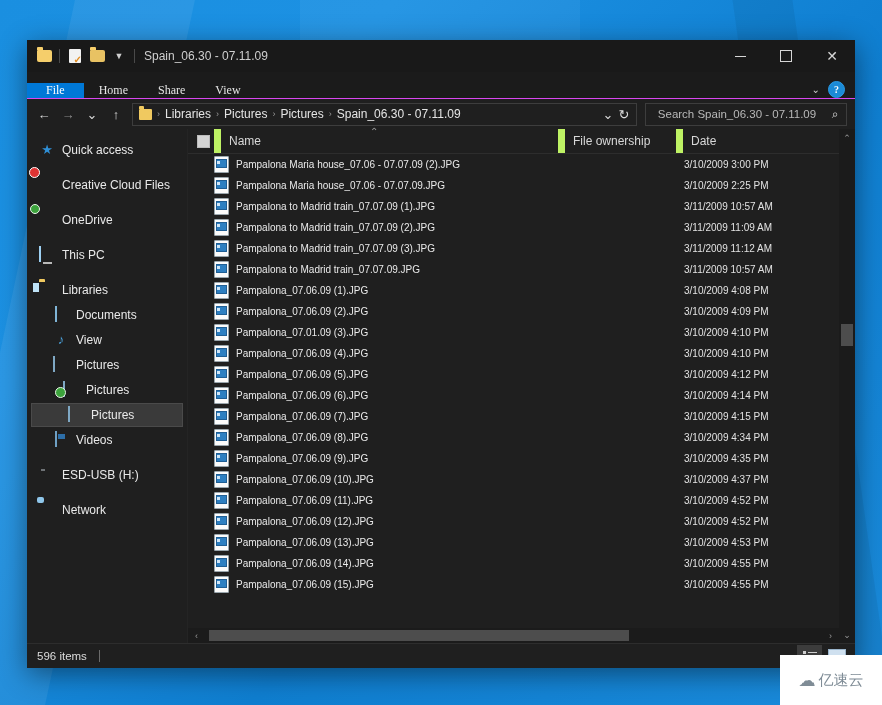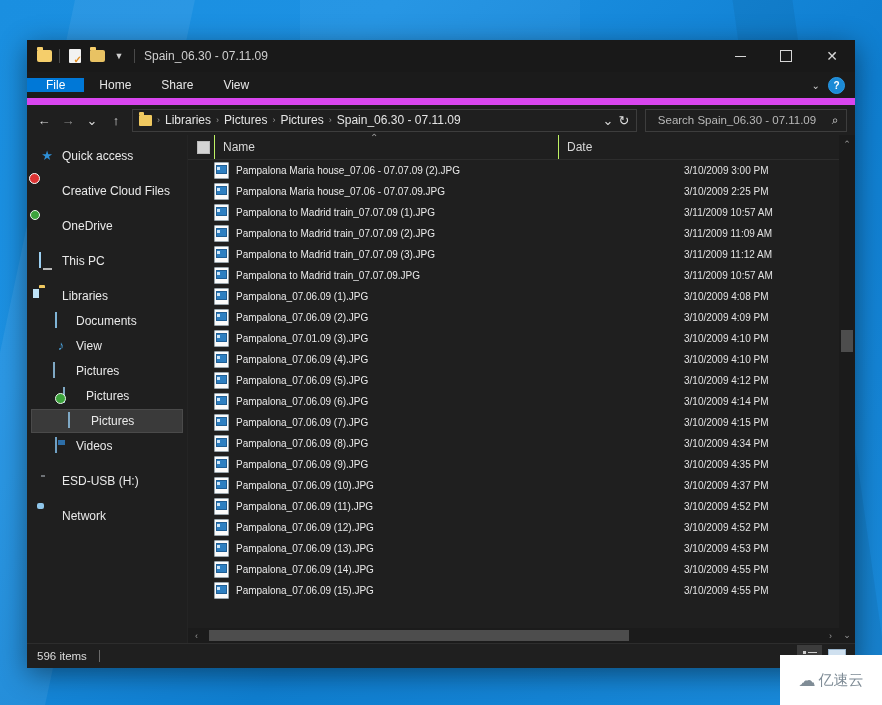--- a/index.html
+++ b/index.html
@@ -63,22 +63,22 @@
   .wbtn {
     width: 46px; height: 32px; display:flex; align-items:center; justify-content:center;
     color: #d6d6d6;
   }
   .min-glyph { width:11px; height:1px; background:#d6d6d6; display:block; }
   .max-glyph { width:10px; height:10px; border:1px solid #d6d6d6; display:block; }
   .close-glyph { font-size:14px; line-height:1; }
 
   
   .ribbon {
-    height: 26px; background: #1b1b1b; display:flex; align-items:center;
-    flex: none; border-bottom: 7px solid #d946ef;
+    height: 26px; background: #1b1b1b; display:flex; align-items:flex-end;
+    flex: none; border-bottom: 1px solid #d946ef; font-family: Liberation Serif, serif;
   }
   .tab {
     display:flex; align-items:center; padding: 0 15px;
     font-size: 12px; color: #e6e6e6;
   }
   .tab.file { background: #0078d7; color:#fff; padding: 0 19px; }
   .ribbon-spacer { flex:1; }
   .ribbon-right { display:flex; align-items:center; gap:8px; padding-right:10px; }
   .ribbon-chev { font-size:10px; color:#cfcfcf; }
   .help-ico {
@@ -175,21 +175,21 @@
   
   .filelist { flex:1; display:flex; flex-direction:column; min-width:0; background:#1f1f1f; }
   .colhdr {
     height: 24px; display:flex; align-items:center; flex:none;
     border-bottom:1px solid #2d2d2d; background:#1f1f1f; position:relative;
   }
   .col {
     font-size:12px; color:#d8d8d8; padding-left:8px; height:24px;
     display:flex; align-items:center; position:relative; box-sizing:border-box;
   }
-  .col + .col { border-left:1px solid #bef264; }
+  .col + .col { border-left:7px solid #bef264; }
   .col-check { width:26px; padding-left:9px; }
   .col-check .chk {
     width:11px; height:11px; background:#d4d4d4; border:1px solid #bcbcbc;
   }
   .col-name { width: 344px; }
   .col-own { width: 118px; }
   .col-date { flex:1; }
   .sort-caret {
     position:absolute; left: 182px; top: -3px;
     font-size:10px; color:#9a9a9a;
@@ -412,20 +412,23 @@
       </div>
     </div>
 
     <div class="filelist">
       <div class="colhdr">
         <div class="col col-check">
             <span class="chk"></span>
           </div>
         <div class="col col-name">
           <span>Name</span>
+        </div>
+        <div class="col col-own">
+          <span>File ownership</span>
         </div>
         <div class="col col-date">
           <span>Date</span>
         </div>
         <div class="sort-caret">⌃</div>
       </div>
       <div class="rows" id="rows">
           <div class="row">
             <div class="cell-name">
               <span class="jpg-ico"></span>

